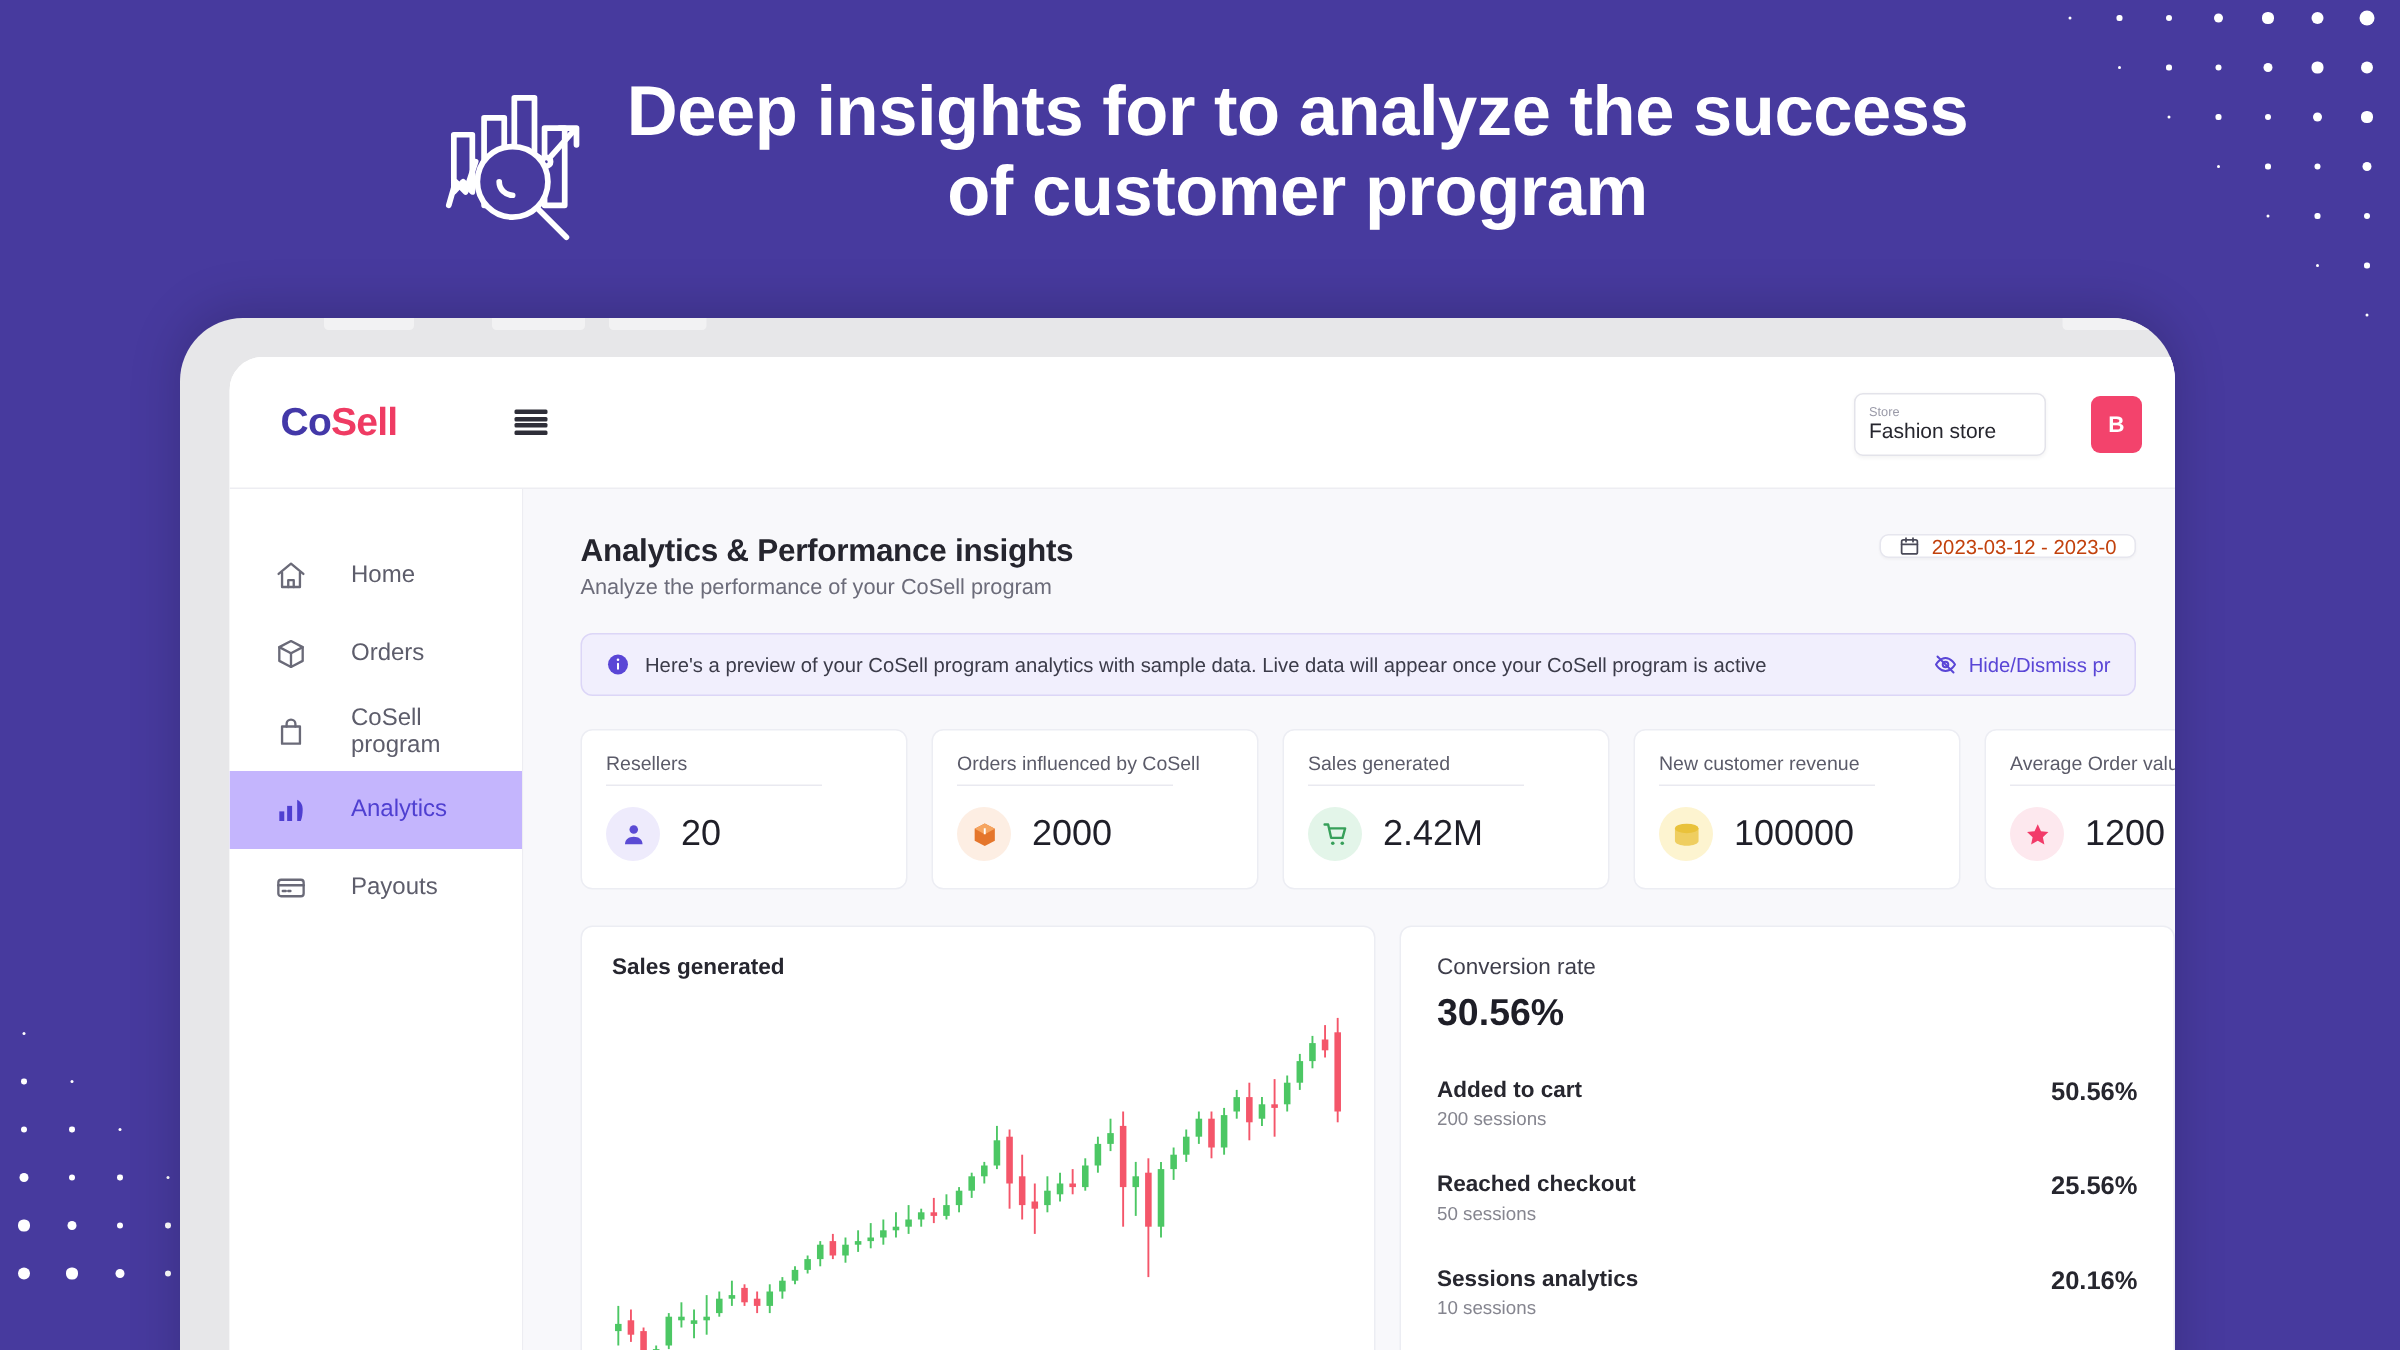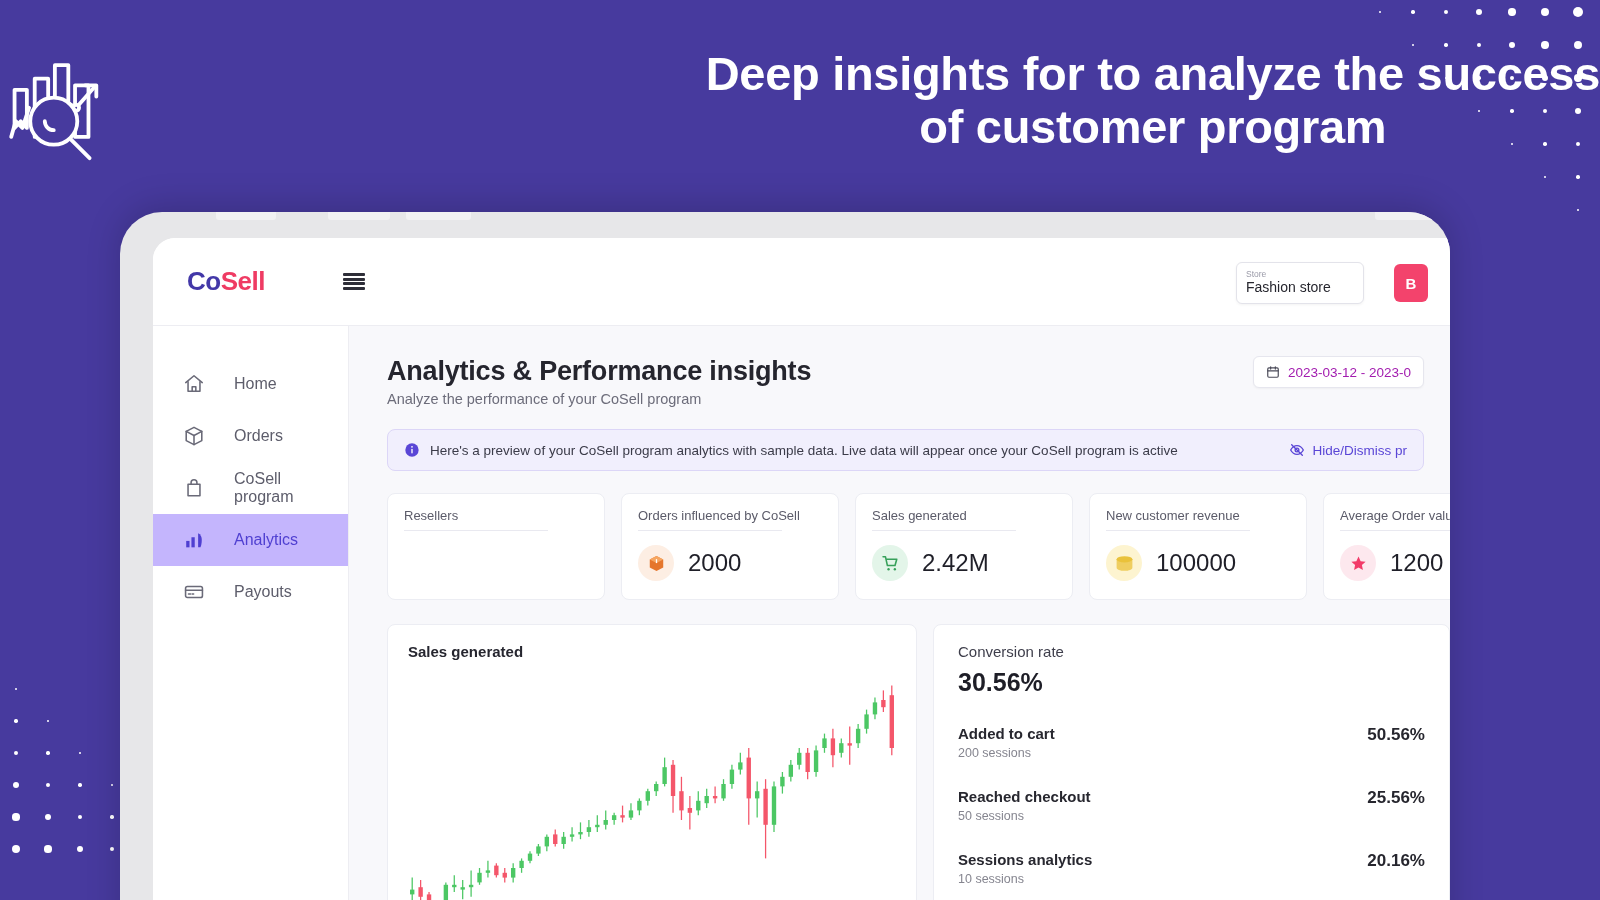--- a/index.html
+++ b/index.html
@@ -12,21 +12,21 @@
 
   
   .dots { position: absolute; pointer-events: none; }
   .dots span { position: absolute; background: #ffffff; border-radius: 50%; }
   #dots-top-right { top: 0; right: 0; width: 230px; height: 240px; }
   #dots-bottom-left { bottom: 0; left: 0; width: 175px; height: 225px; }
 
   
   .hero {
     position: absolute; top: 48px; left: 0; right: 0;
-    display: flex; align-items: flex-start; justify-content: space-between;
+    display: flex; align-items: flex-start; justify-content: center;
     gap: 18px;
   }
   .hero-icon { width: 112px; height: 116px; flex: none; margin-top: 4px; }
   .hero-title {
     color: #ffffff;
     font-size: 47px;
     font-weight: 700;
     line-height: 1.12;
     text-align: center;
     letter-spacing: -0.3px;
@@ -120,28 +120,28 @@
   }
   .nav-icon { width: 22px; height: 22px; flex: none; display: block; }
 
   .main {
     flex: 1; min-width: 0;
     background: #f8f8fb;
     padding: 30px 0 0 38px;
     overflow: hidden;
   }
   .page-head { display: flex; align-items: flex-start; }
-  .page-title { font-size: 27px; font-weight: 700; color: #25252e; letter-spacing: -0.2px; }
+  .page-title { font-size: 21px; font-weight: 700; color: #25252e; letter-spacing: -0.2px; }
   .page-sub { font-size: 14.5px; color: #6c6c7a; margin-top: 4px; }
   .daterange {
     margin-left: auto; margin-right: 26px;
     background: #fff; border: 1px solid #e6e6ee; border-radius: 6px;
-    height: 32px; padding: 0 12px;
+    height: 16px; padding: 0 12px;
     display: flex; align-items: center; gap: 8px;
-    font-size: 13.5px; color: #a21caf;
+    font-size: 13.5px; color: #c2410c;
     box-shadow: 0 1px 2px rgba(0,0,0,.04);
     flex: none;
   }
 
   .banner {
     margin-top: 22px; margin-right: 26px;
     background: #f1effd; border: 1px solid #dcd6f7; border-radius: 8px;
     height: 42px;
     display: flex; align-items: center; gap: 10px;
     padding: 0 16px;
@@ -370,20 +370,29 @@
                 <path d="M4 4l16 16"></path>
             </svg>
             <span>Hide/Dismiss pr</span>
           </span>
         </div>
 
         <div class="kpi-row" id="kpi-row">
   <div class="kpi">
     <div class="kpi-label">Resellers</div>
     <div class="kpi-rule"></div>
+    <div class="kpi-body">
+      <div class="kpi-ic" style="background:#eeebfc">
+                  <svg width="19" height="19" viewBox="0 0 24 24">
+                    <circle cx="12" cy="7.6" r="3.6" fill="#5b4bd4"></circle>
+                    <path d="M4.6 20c0-4.1 3.3-6.4 7.4-6.4s7.4 2.3 7.4 6.4z" fill="#5b4bd4"></path>
+                  </svg>
+                </div>
+      <div class="kpi-val">20</div>
+    </div>
   </div>
   <div class="kpi">
     <div class="kpi-label">Orders influenced by CoSell</div>
     <div class="kpi-rule"></div>
     <div class="kpi-body">
       <div class="kpi-ic" style="background:#fdeee3">
                   <svg width="19" height="19" viewBox="0 0 24 24">
                     <path d="M12 2.6 20.5 7v10L12 21.4 3.5 17V7z" fill="#e5762c"></path>
                     <path d="M12 2.6 20.5 7 12 11.5 3.5 7z" fill="#f6a560"></path>
                     <path d="M12 6.5v5" stroke="#fff" stroke-width="1.6"></path>

